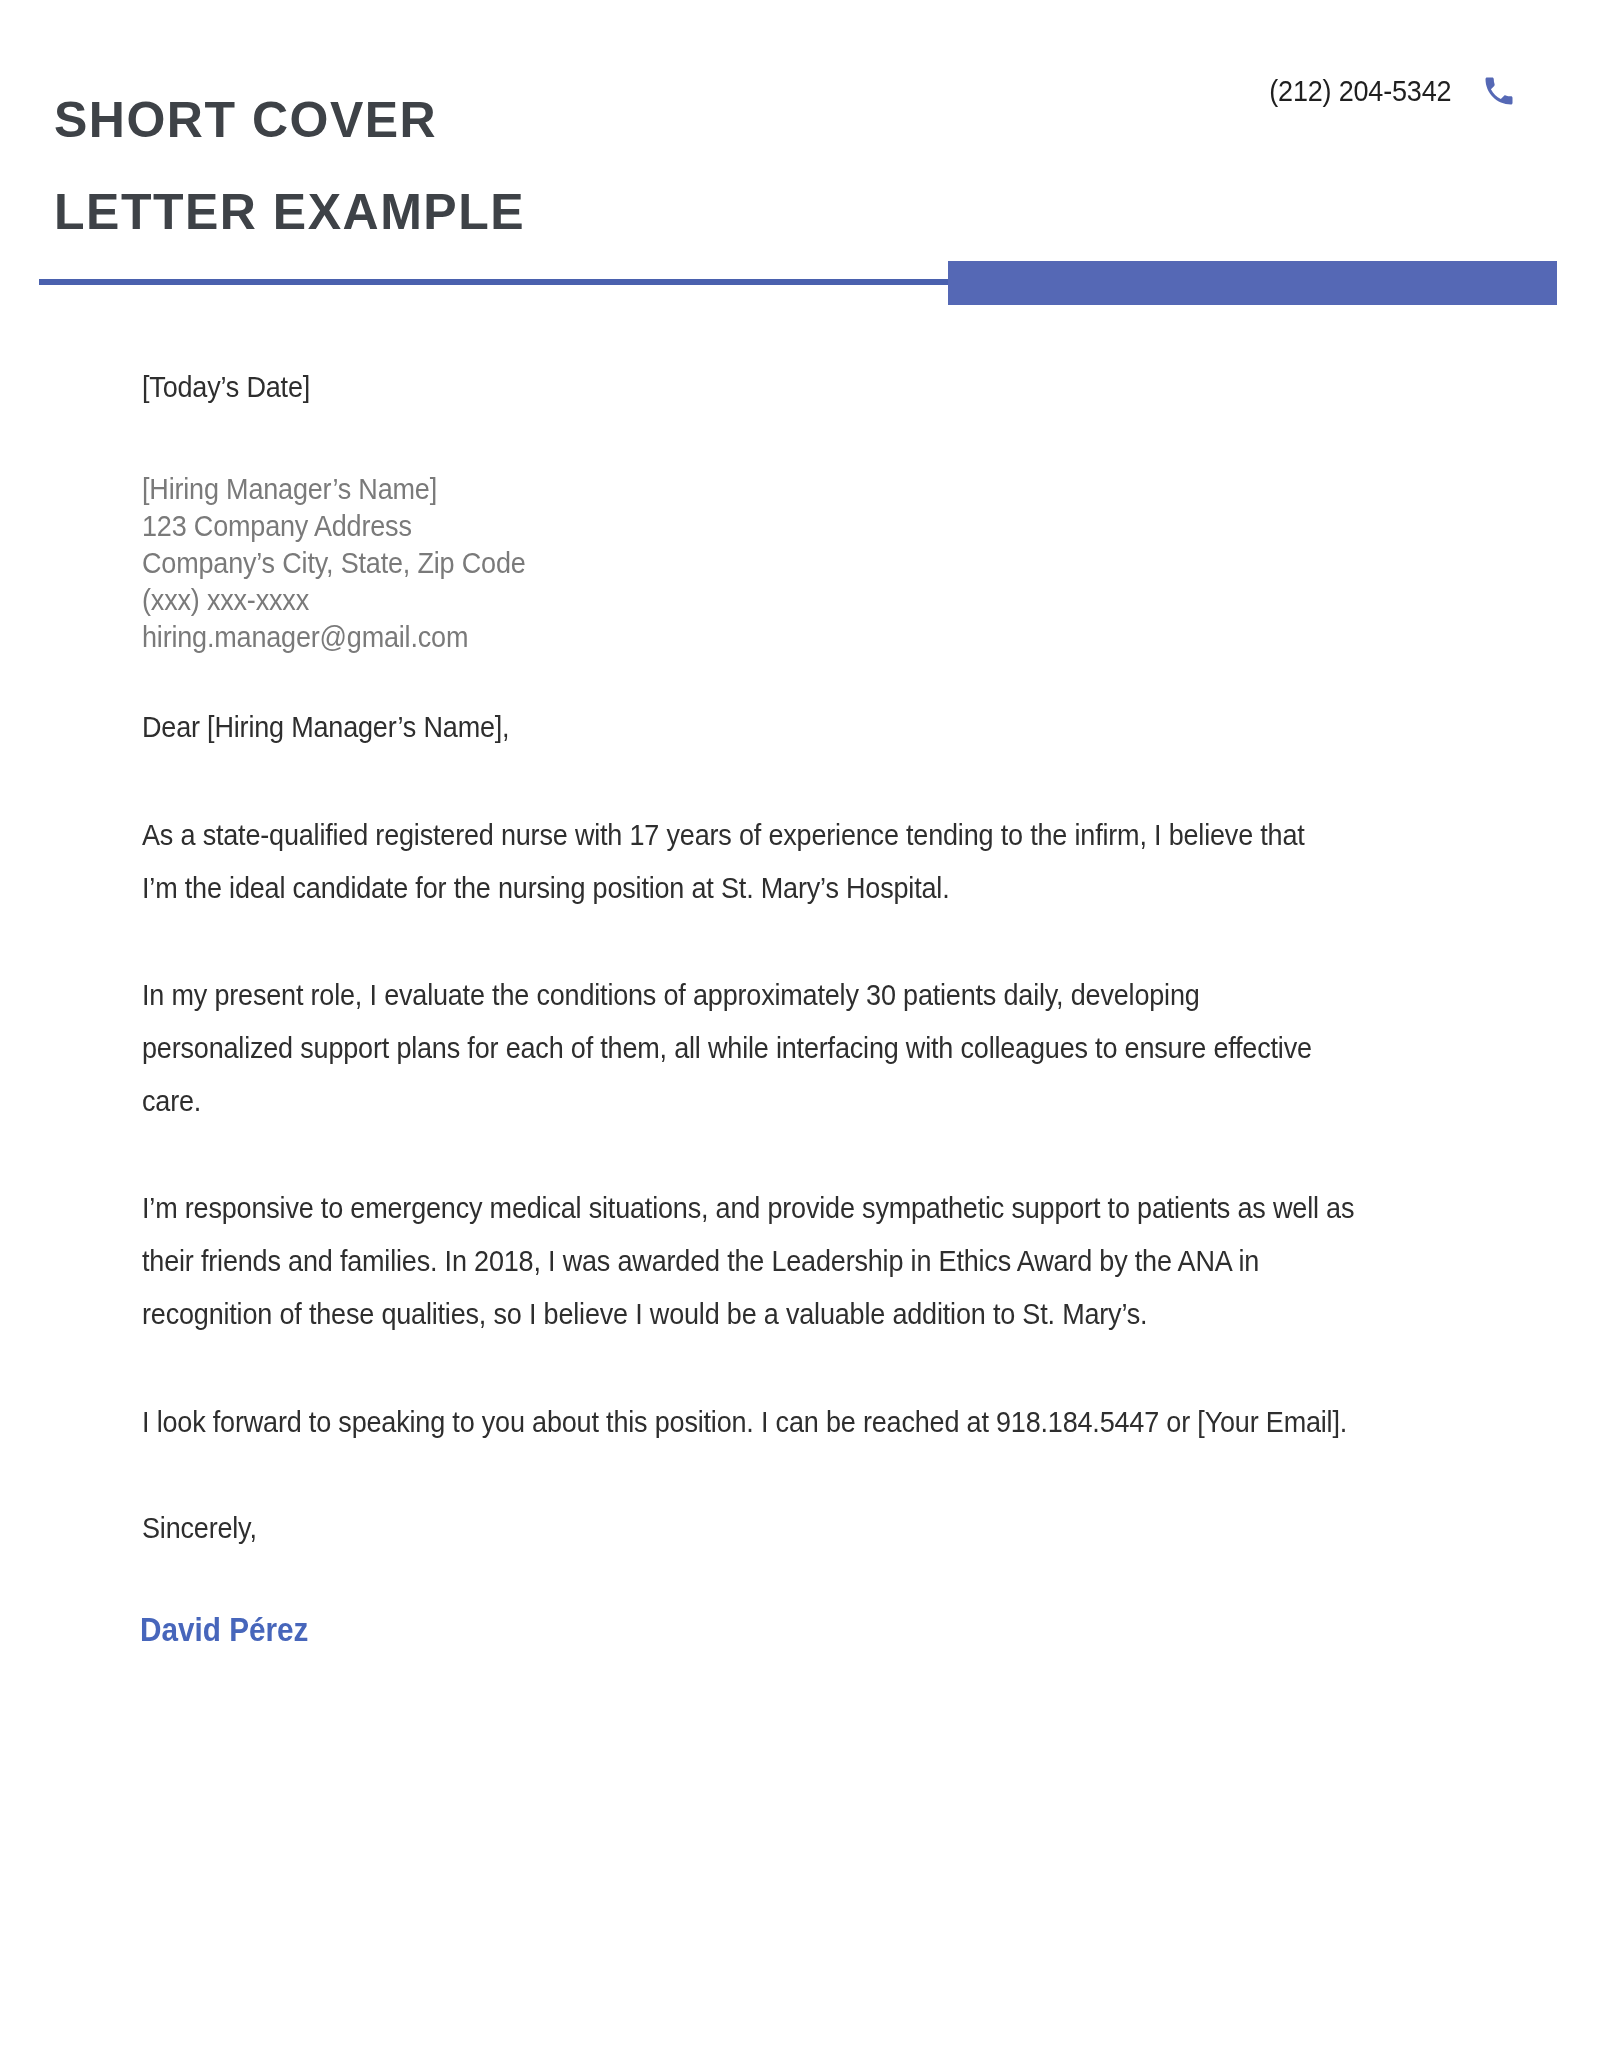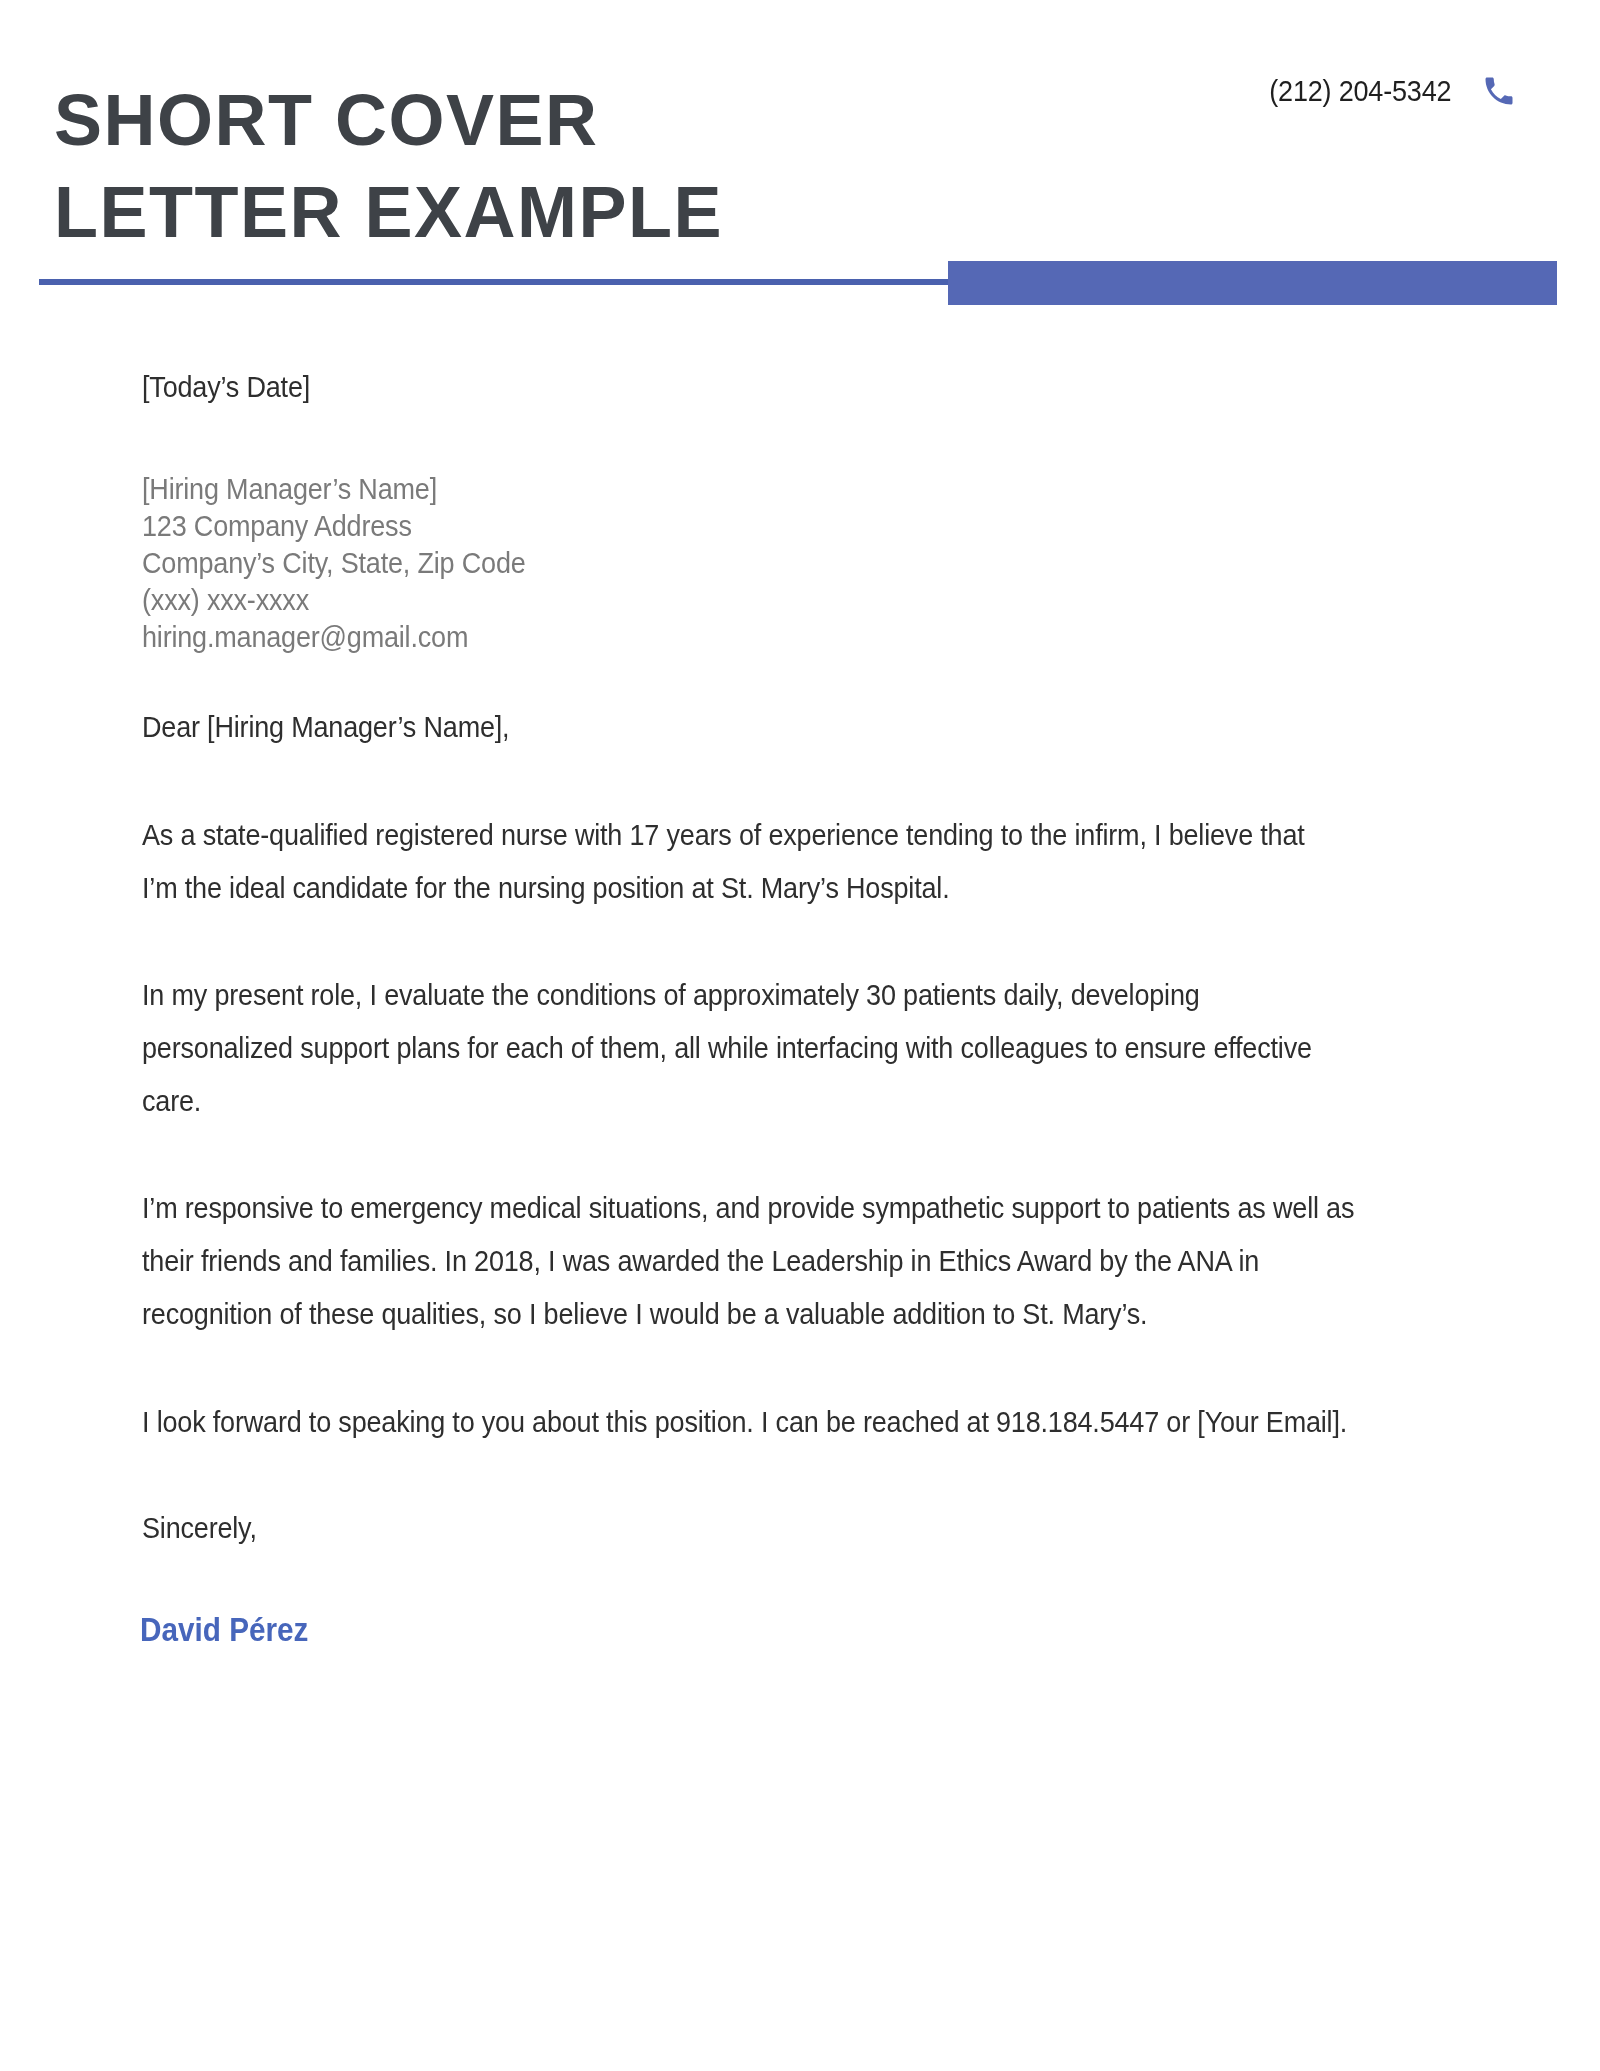--- a/index.html
+++ b/index.html
@@ -11,21 +11,21 @@
     background: #ffffff;
     overflow: hidden;
     font-family: "Liberation Sans", sans-serif;
   }
 
   
   .doc-title {
     position: absolute;
     left: 54px;
     top: 74px;
-    font-size: 72px;
+    font-size: 50px;
     line-height: 92px;
     font-weight: bold;
     letter-spacing: 1.5px;
     color: var(--title, #3e4247);
     white-space: pre-line;
   }
 
   .contact {
     position: absolute;
     top: 71px;

